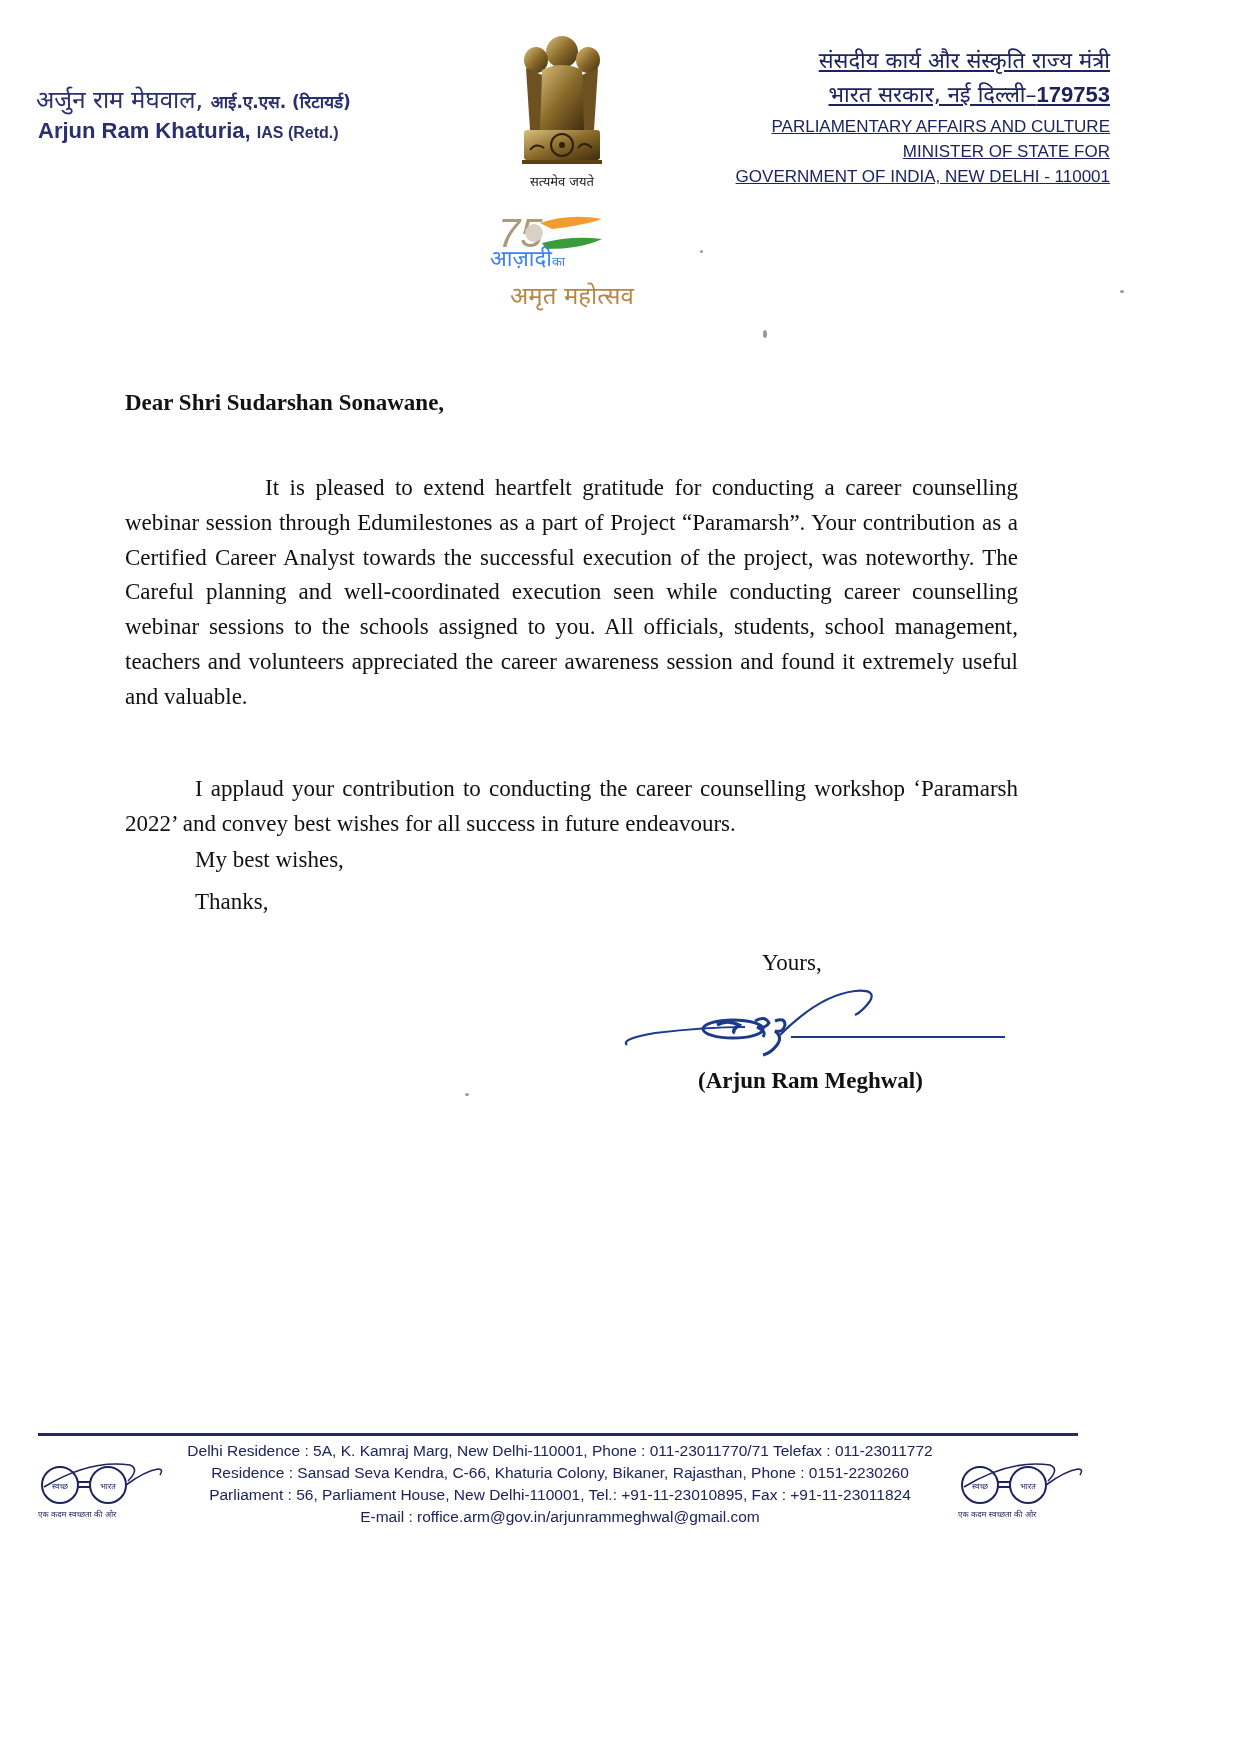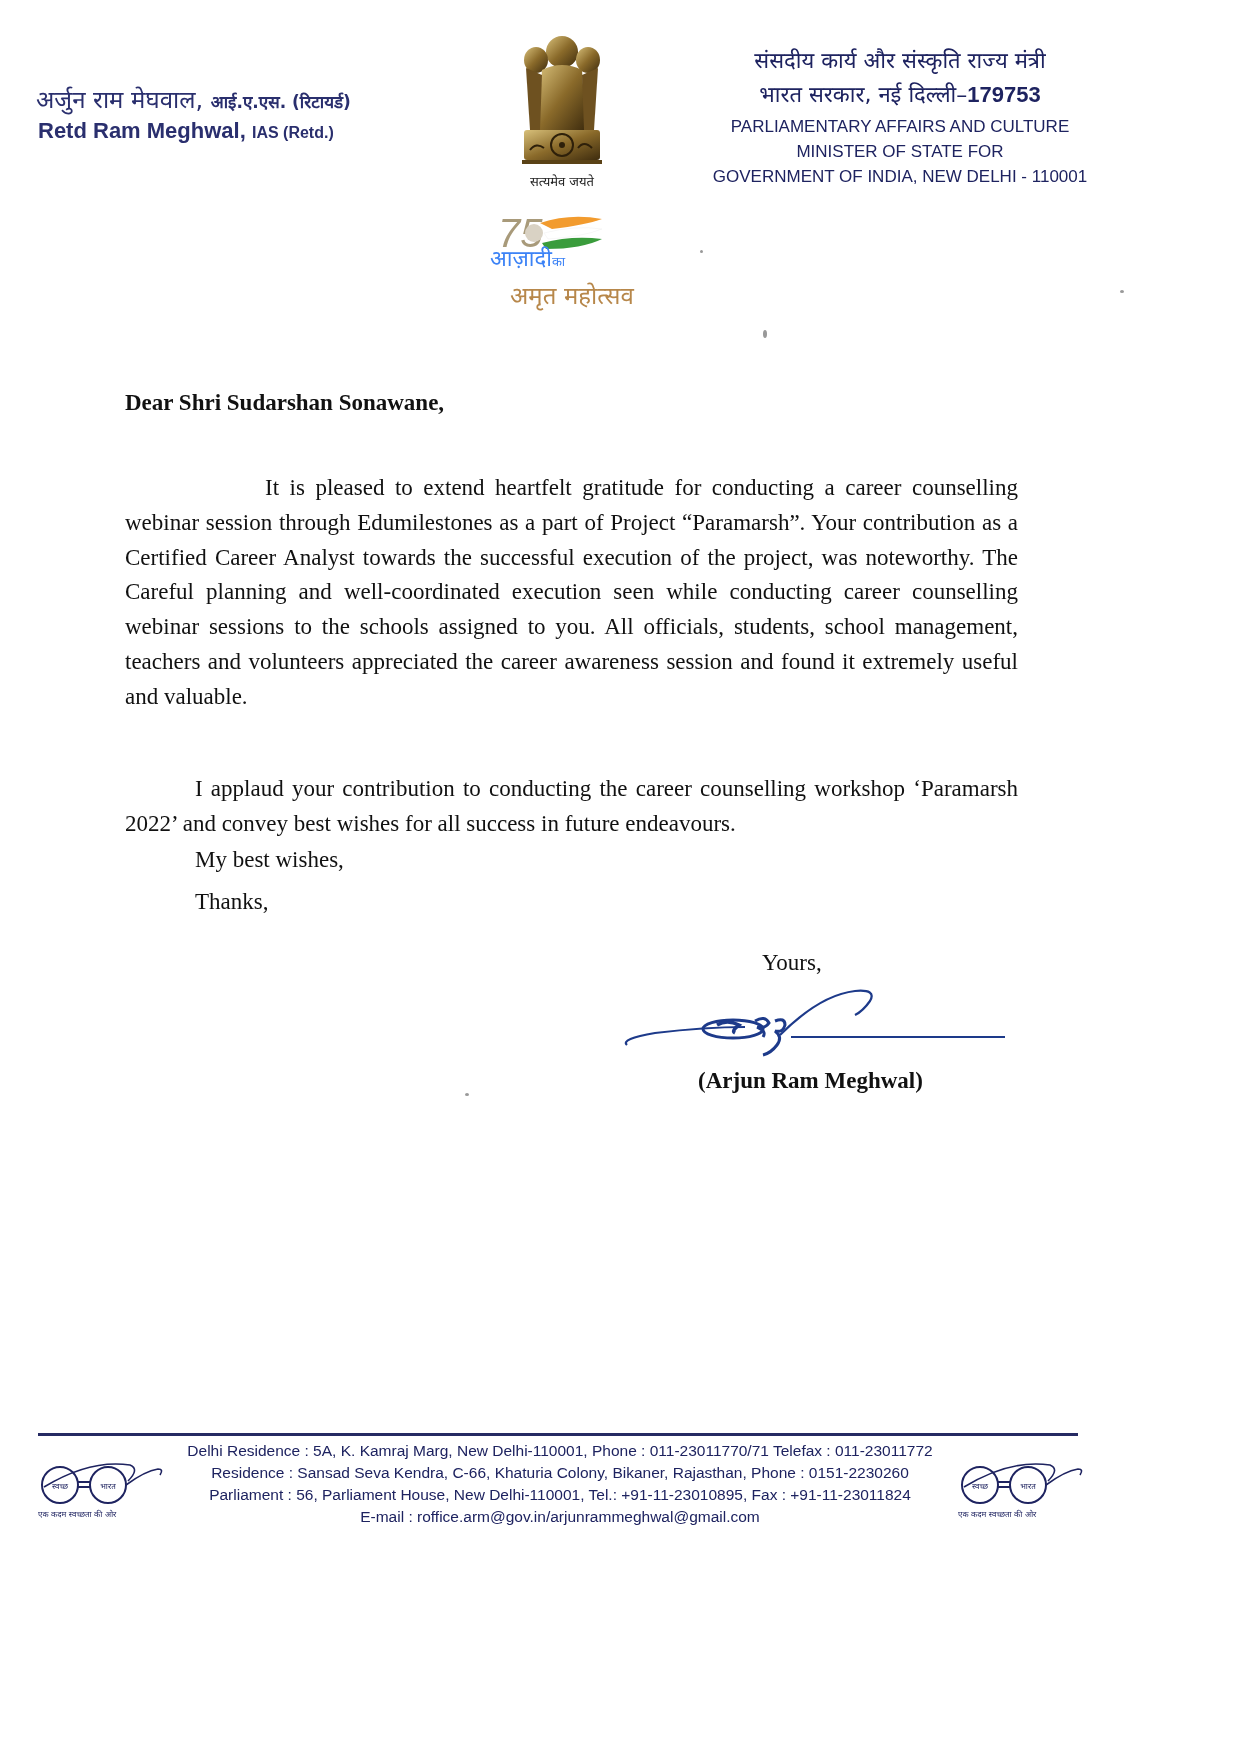--- a/index.html
+++ b/index.html
@@ -6,21 +6,21 @@
   body { width: 1242px; height: 1755px; position: relative; overflow: hidden; font-family: "Liberation Serif", serif; color: #111; }
   .abs { position: absolute; }
 
   
   .hdr-hindi-name { left: 36px; top: 82px; font-family: "DejaVu Sans", sans-serif; color: #2a2f6e; font-size: 24px; white-space: nowrap; }
   .hdr-hindi-name .suffix { font-size: 17px; font-weight: bold; }
   .hdr-en-name { left: 38px; top: 118px; font-family: "Liberation Sans", sans-serif; color: #2a2f6e; font-size: 22px; font-weight: bold; white-space: nowrap; }
   .hdr-en-name .suffix { font-size: 16px; }
 
   
-  .hdr-right { left: 690px; top: 44px; width: 420px; text-align: center; color: #1e2360; }
+  .hdr-right { left: 690px; top: 44px; width: 420px; text-align: right; color: #1e2360; text-decoration: underline; }
   .hdr-right .hi { font-family: "DejaVu Sans", sans-serif; font-size: 22px; line-height: 34px; white-space: nowrap; }
   .hdr-right .hi b { font-family: "Liberation Sans", sans-serif; font-weight: bold; }
   .hdr-right .en { font-family: "Liberation Sans", sans-serif; font-size: 17px; line-height: 25px; margin-top: 2px; white-space: nowrap; }
 
   
   .emblem { left: 512px; top: 30px; width: 100px; height: 150px; }
   .emblem-motto { left: 492px; top: 172px; width: 140px; text-align: center; font-family: "DejaVu Sans", sans-serif; font-size: 13px; color: #222; }
   .amrit { left: 490px; top: 205px; width: 160px; height: 100px; }
   .amrit-text1 { left: 490px; top: 242px; font-family: Liberation Sans, sans-serif; font-size: 22px; color: #3b82f6; white-space: nowrap; }
   .amrit-text1 small { font-size: 13px; }
@@ -52,21 +52,21 @@
   .speck { background: #999; border-radius: 50%; }
 </style>
 </head>
 <body>
 
 <div class="abs hdr-hindi-name">
   <span>अर्जुन राम मेघवाल,</span>
   <span class="suffix">आई.ए.एस. (रिटायर्ड)</span>
 </div>
 <div class="abs hdr-en-name">
-  <span>Retd Ram Meghwal,</span>
+  <span>Arjun Ram Khaturia,</span>
   <span class="suffix">IAS (Retd.)</span>
 </div>
 
 <svg class="abs emblem" viewBox="0 0 100 150">
   <defs>
     <linearGradient id="gold" x1="0" y1="0" x2="1" y2="1">
       <stop offset="0" stop-color="#d8c07a"></stop>
       <stop offset="0.5" stop-color="#8a6a2a"></stop>
       <stop offset="1" stop-color="#3e2c0e"></stop>
     </linearGradient>

